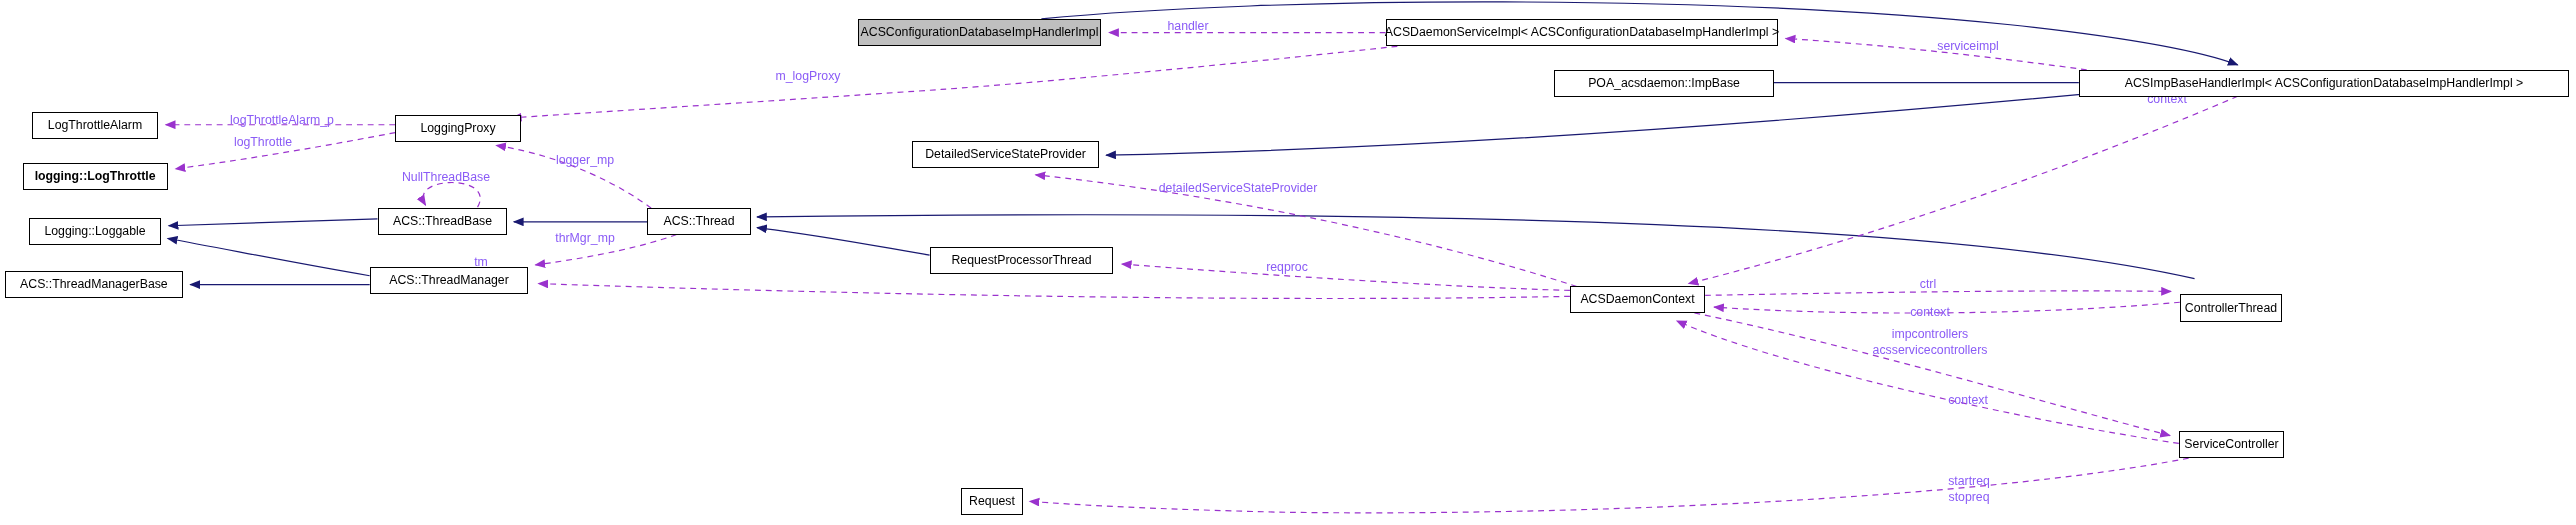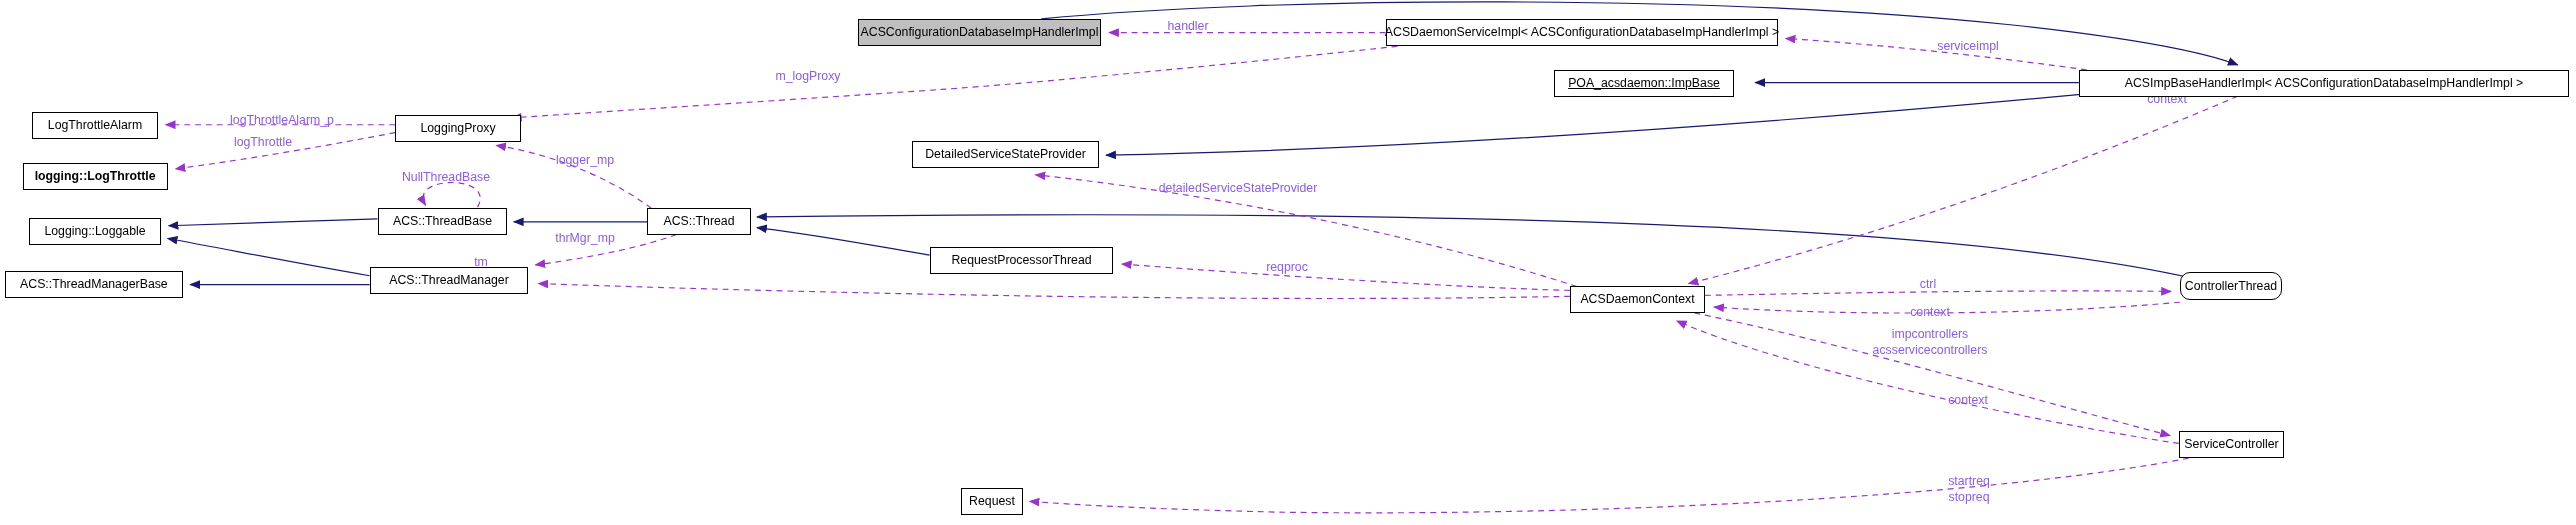--- a/index.html
+++ b/index.html
@@ -75,21 +75,21 @@
     <path class="edge-use" marker-end="url(#arrow-use)" d="M 2282 98 C 2160 150, 1950 232, 1722 289"></path>
     <path class="edge-use" marker-end="url(#arrow-use)" d="M 1728 319 C 1890 352, 2090 412, 2213 444"></path>
     <path class="edge-use" marker-end="url(#arrow-use)" d="M 2222 452 C 2060 428, 1810 372, 1710 327"></path>
     <path class="edge-use" marker-end="url(#arrow-use)" d="M 2232 467 C 2020 508, 1600 527, 1300 522 C 1180 519, 1100 515, 1050 511"></path>
   </svg>
 
   <div class="node node-highlight" style="left:858px;top:18.6px;width:243px;height:27.5px;">ACSConfigurationDatabaseImpHandlerImpl</div>
 
   <div class="node" style="left:1386px;top:18.6px;width:392px;height:27.5px;">ACSDaemonServiceImpl&lt; ACSConfigurationDatabaseImpHandlerImpl &gt;</div>
 
-  <div class="node" style="left:1554px;top:70px;width:180px;height:26.5px;text-decoration:underline;">POA_acsdaemon::ImpBase</div>
+  <div class="node" style="left:1554px;top:70px;width:220px;height:26.5px;">POA_acsdaemon::ImpBase</div>
 
   <div class="node" style="left:2079px;top:70px;width:490px;height:26.5px;">ACSImpBaseHandlerImpl&lt; ACSConfigurationDatabaseImpHandlerImpl &gt;</div>
 
   <div class="node" style="left:32px;top:112px;width:126px;height:26.5px;">LogThrottleAlarm</div>
 
   <div class="node" style="left:22.6px;top:163px;width:145px;height:26.5px;font-weight:bold;">logging::LogThrottle</div>
 
   <div class="node" style="left:395px;top:115px;width:126px;height:26.5px;">LoggingProxy</div>
 
   <div class="node" style="left:29px;top:218px;width:132px;height:26.5px;">Logging::Loggable</div>
@@ -101,21 +101,21 @@
   <div class="node" style="left:4.9px;top:271px;width:178px;height:26.5px;">ACS::ThreadManagerBase</div>
 
   <div class="node" style="left:370px;top:267px;width:158px;height:26.5px;">ACS::ThreadManager</div>
 
   <div class="node" style="left:912px;top:141px;width:187px;height:26.5px;">DetailedServiceStateProvider</div>
 
   <div class="node" style="left:930px;top:247px;width:183px;height:26.5px;">RequestProcessorThread</div>
 
   <div class="node" style="left:1570px;top:286px;width:135px;height:26.5px;">ACSDaemonContext</div>
 
-  <div class="node" style="left:2180px;top:272px;width:102px;height:27.5px;border-radius:10px;">ControllerThread</div>
+  <div class="node" style="left:2180px;top:294px;width:102px;height:27.5px;">ControllerThread</div>
 
   <div class="node" style="left:2179px;top:431px;width:105px;height:26.5px;">ServiceController</div>
 
   <div class="node" style="left:961px;top:488px;width:62px;height:26.5px;">Request</div>
 
   <div class="elabel" style="left:1188px;top:25.5px;">handler</div>
   <div class="elabel" style="left:1968px;top:46px;text-align:right;">serviceimpl</div>
   <div class="elabel" style="left:808px;top:76px;">m_logProxy</div>
   <div class="elabel" style="left:262px;top:120px;padding-left:40px;">logThrottleAlarm_p</div>
   <div class="elabel" style="left:263px;top:142px;">logThrottle</div>

